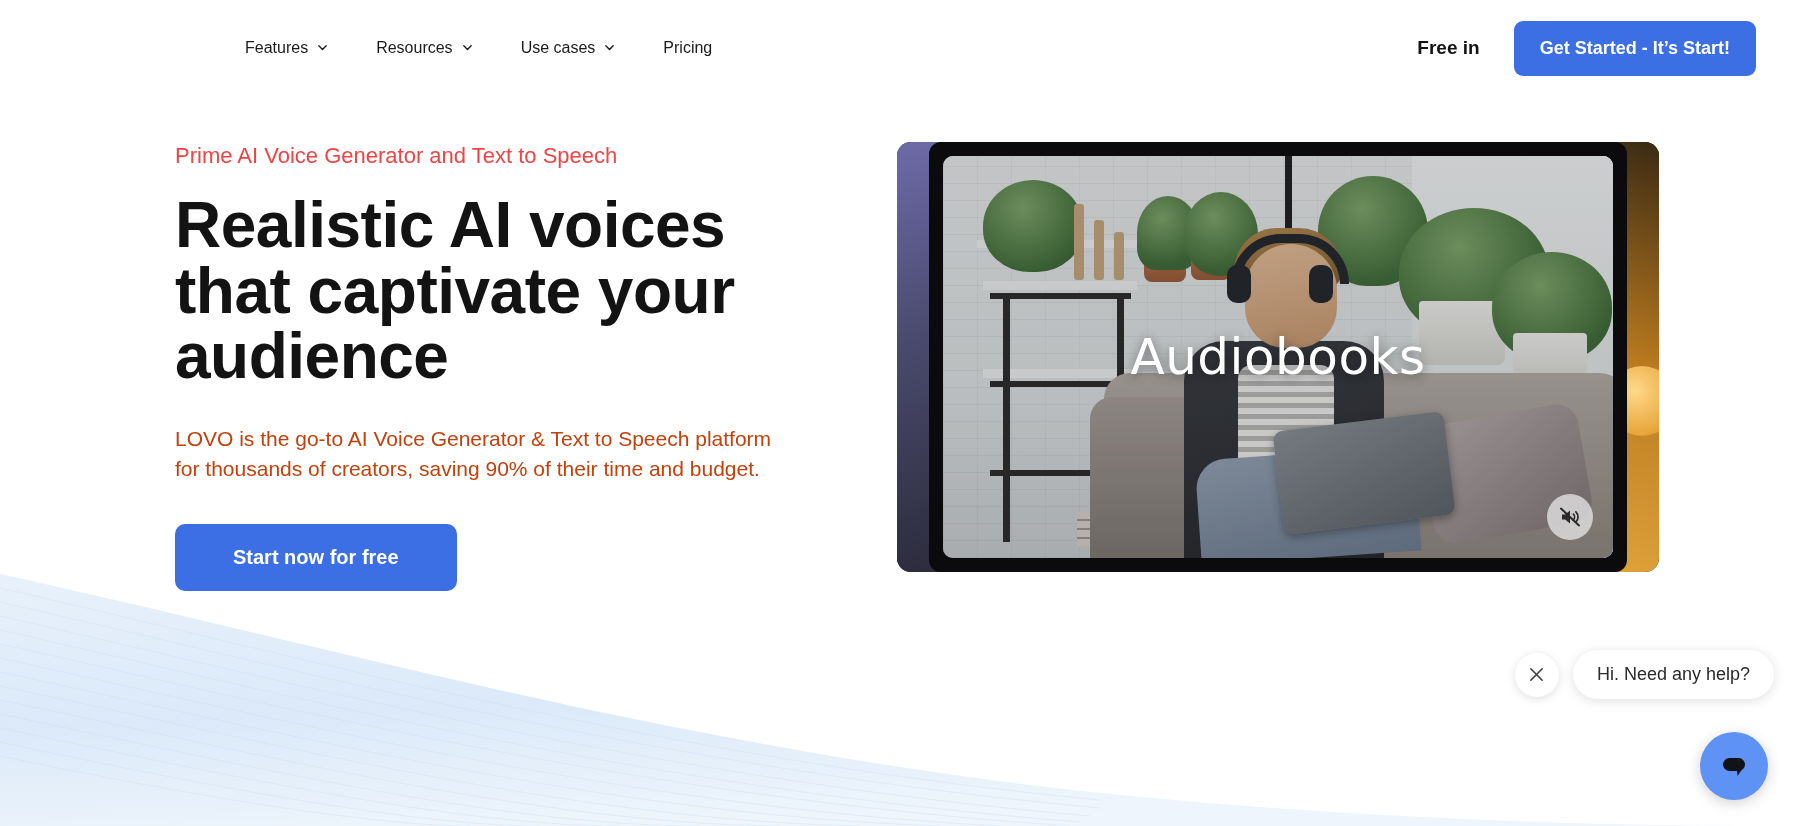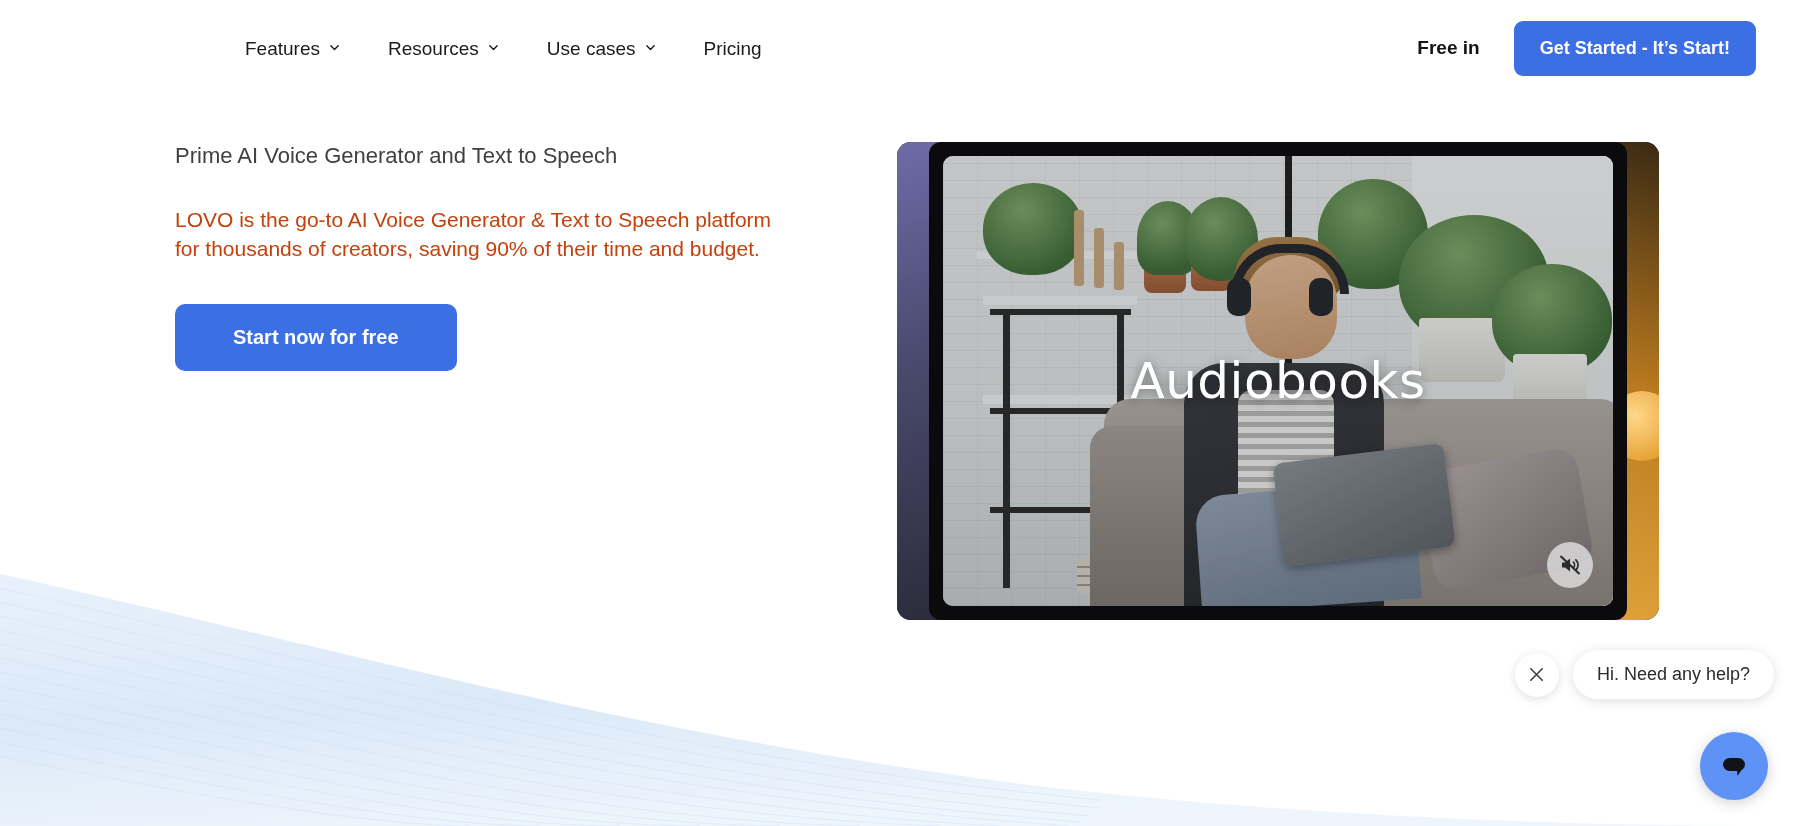--- a/index.html
+++ b/index.html
@@ -34,21 +34,21 @@
   .logo-mark i:nth-child(6) { height: 11px; }
   .logo-word {
     font-size: 43px; font-weight: 400; letter-spacing: 0.5px;
     color: #3d6fe0; line-height: 1; font-family: "Liberation Sans", sans-serif;
   }
 
   .nav { display: flex; align-items: center; margin-left: 46px; gap: 0; }
   .nav-item {
     display: flex; align-items: center; gap: 9px;
     padding: 10px 24px;
-    font-size: 19px; color: #1b1b1b; line-height: 1;
+    font-size: 16px; color: #1b1b1b; line-height: 1;
     cursor: pointer; white-space: nowrap;
   }
   .chev { display: block; width: 11px; height: 11px; position: relative; top: -1px; }
   .chev svg { display: block; }
 
   .header-right { margin-left: auto; display: flex; align-items: center; gap: 20px; }
   .signin {
     font-size: 19px; font-weight: 700; color: #131313;
     padding: 10px 14px; cursor: pointer; white-space: nowrap;
   }
@@ -59,21 +59,21 @@
     padding: 17px 26px; cursor: pointer; white-space: nowrap;
     font-family: "Liberation Sans", sans-serif;
   }
 
   
   .hero {
     position: relative; z-index: 3;
     display: flex; padding: 46px 44px 0 175px; gap: 40px;
   }
   .hero-left { width: 660px; flex: 0 0 660px; }
-  .eyebrow { font-size: 22px; color: #404040; line-height: 1.3; }
+  .eyebrow { font-size: 22px; color: #ef4444; line-height: 1.3; }
   .headline {
     margin-top: 22px;
     font-size: 64px; font-weight: 700; line-height: 1.03;
     letter-spacing: -0.5px; color: #131313;
     max-width: 600px;
   }
   .subcopy {
     margin-top: 34px;
     font-size: 21px; line-height: 1.42; color: #c2410c;
     max-width: 610px;
@@ -85,21 +85,21 @@
     font-size: 20px; font-weight: 700;
     border: none; border-radius: 10px;
     padding: 22px 58px; cursor: pointer;
     font-family: "Liberation Sans", sans-serif;
   }
 
   
   .hero-right { position: relative; flex: 1 1 auto; }
   .video-stage {
     position: relative;
-    width: 762px; height: 478px;
+    width: 762px; height: 430px;
     margin-left: 22px;
     border-radius: 14px;
     overflow: hidden;
     background: #0d0d10;
   }
   .slide-side {
     position: absolute; top: 0; bottom: 0; width: 58px;
   }
   .slide-side.left {
     left: 0;
@@ -371,20 +371,21 @@
       <div class="signin">Free in</div>
       <button class="btn-primary-sm">Get Started - It’s Start!</button>
     </div>
 
   </header>
 
   <section class="hero">
 
     <div class="hero-left">
       <div class="eyebrow">Prime AI Voice Generator and Text to Speech</div>
+      <h1 class="headline">Realistic AI voices that captivate your audience</h1>
       <p class="subcopy">LOVO is the go-to AI Voice Generator &amp; Text to Speech platform for thousands of creators, saving 90% of their time and budget.</p>
       <button class="btn-cta">Start now for free</button>
     </div>
 
     <div class="hero-right">
       <div class="video-stage">
 
         <div class="slide-side left"></div>
         <div class="slide-side right"></div>
 

